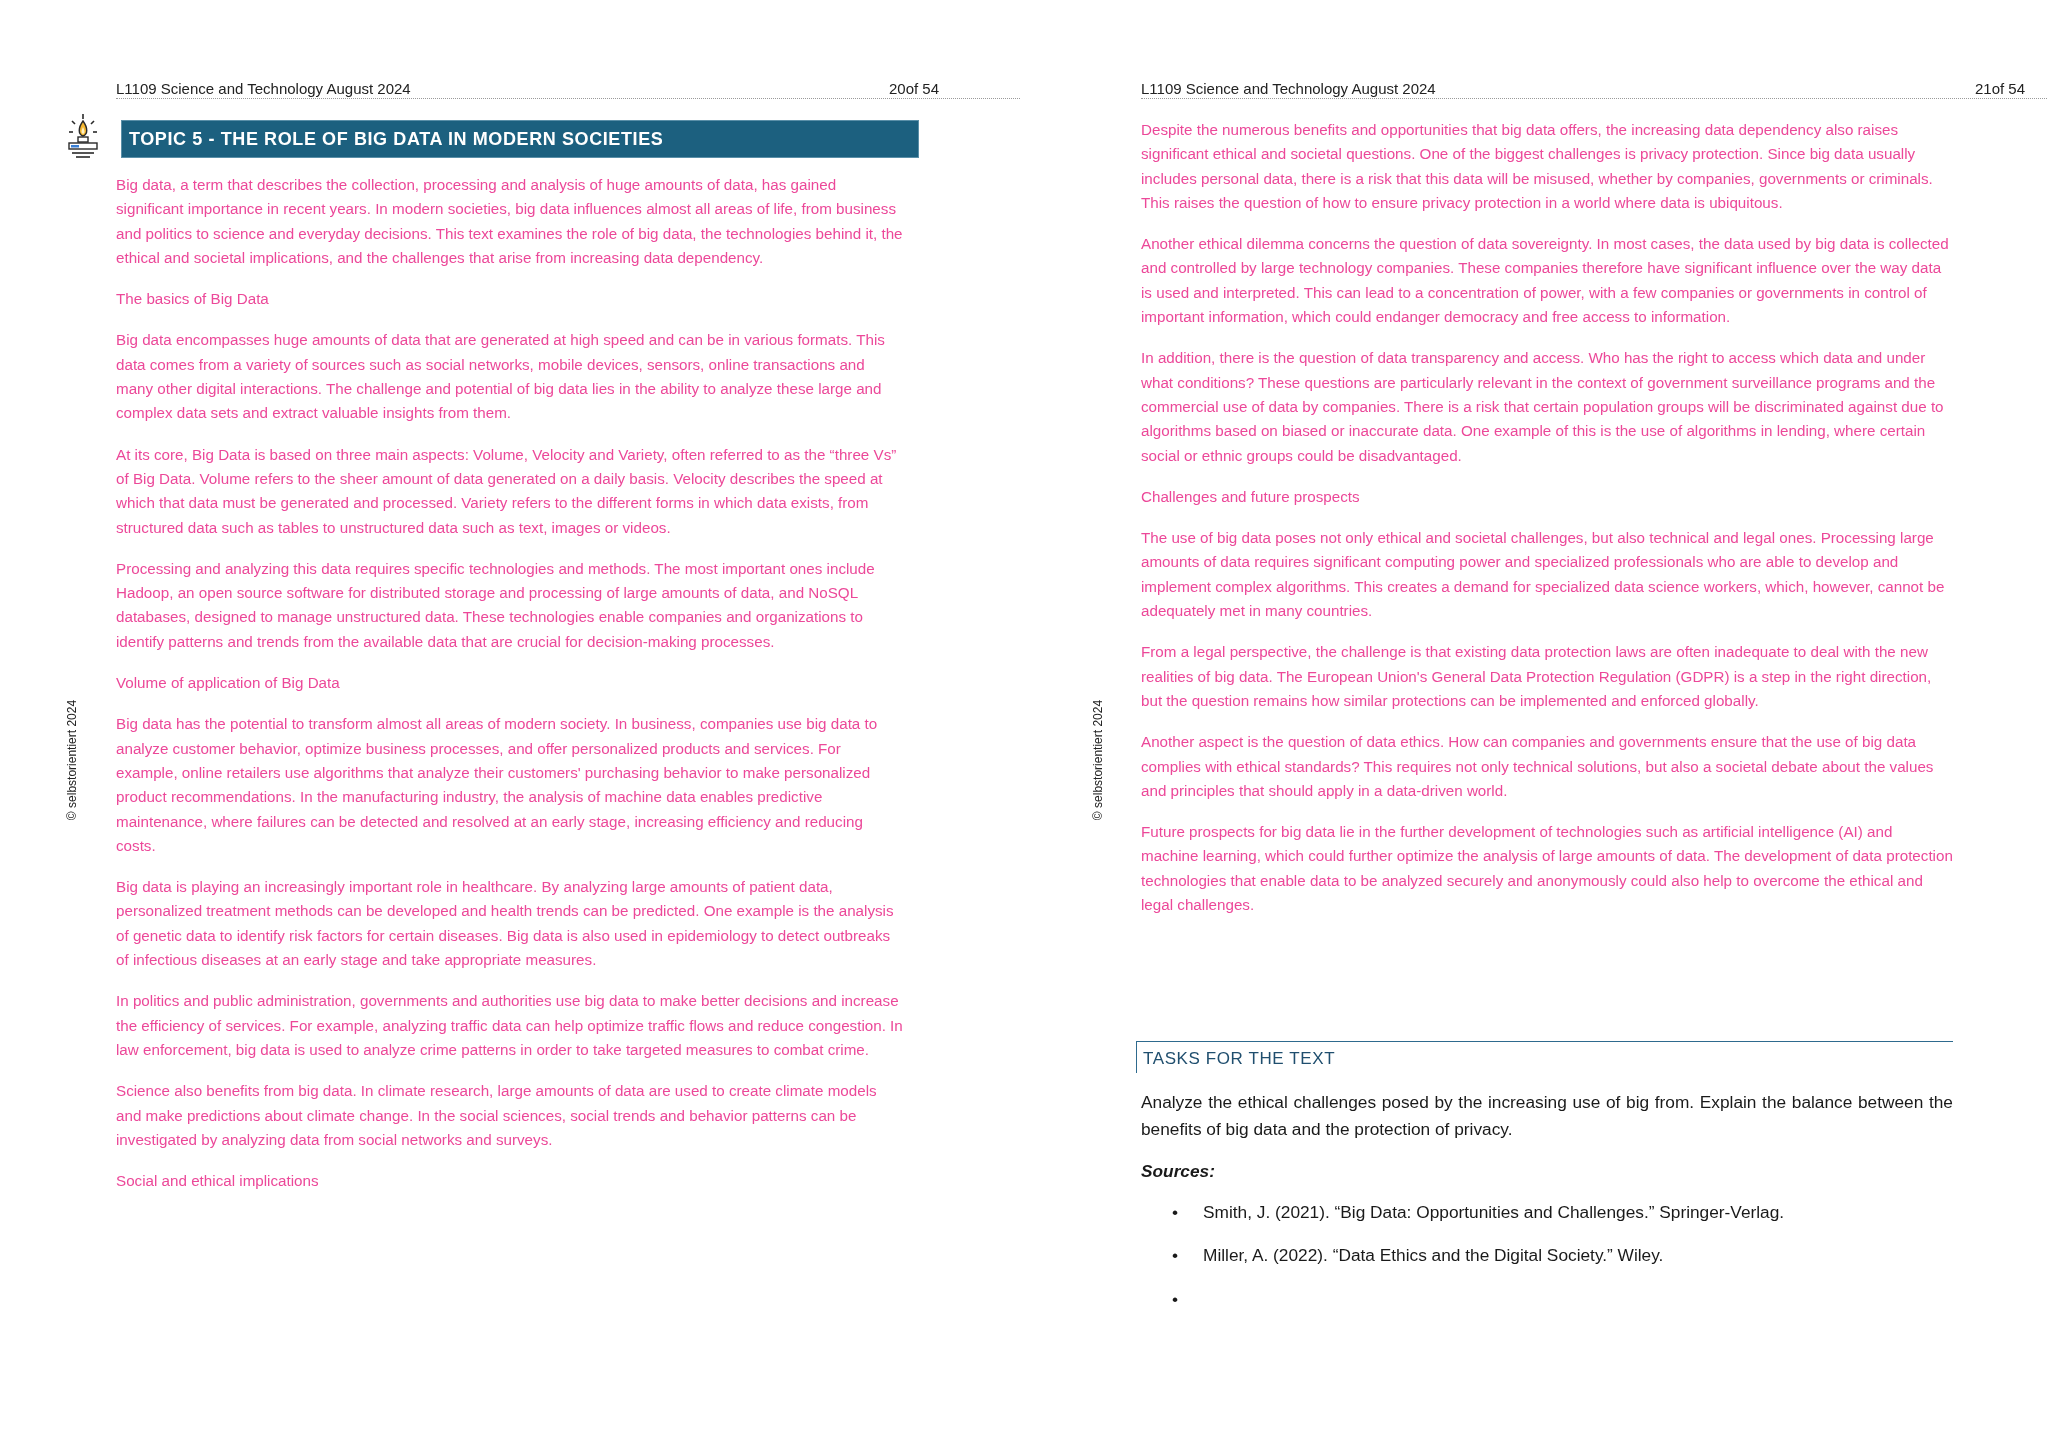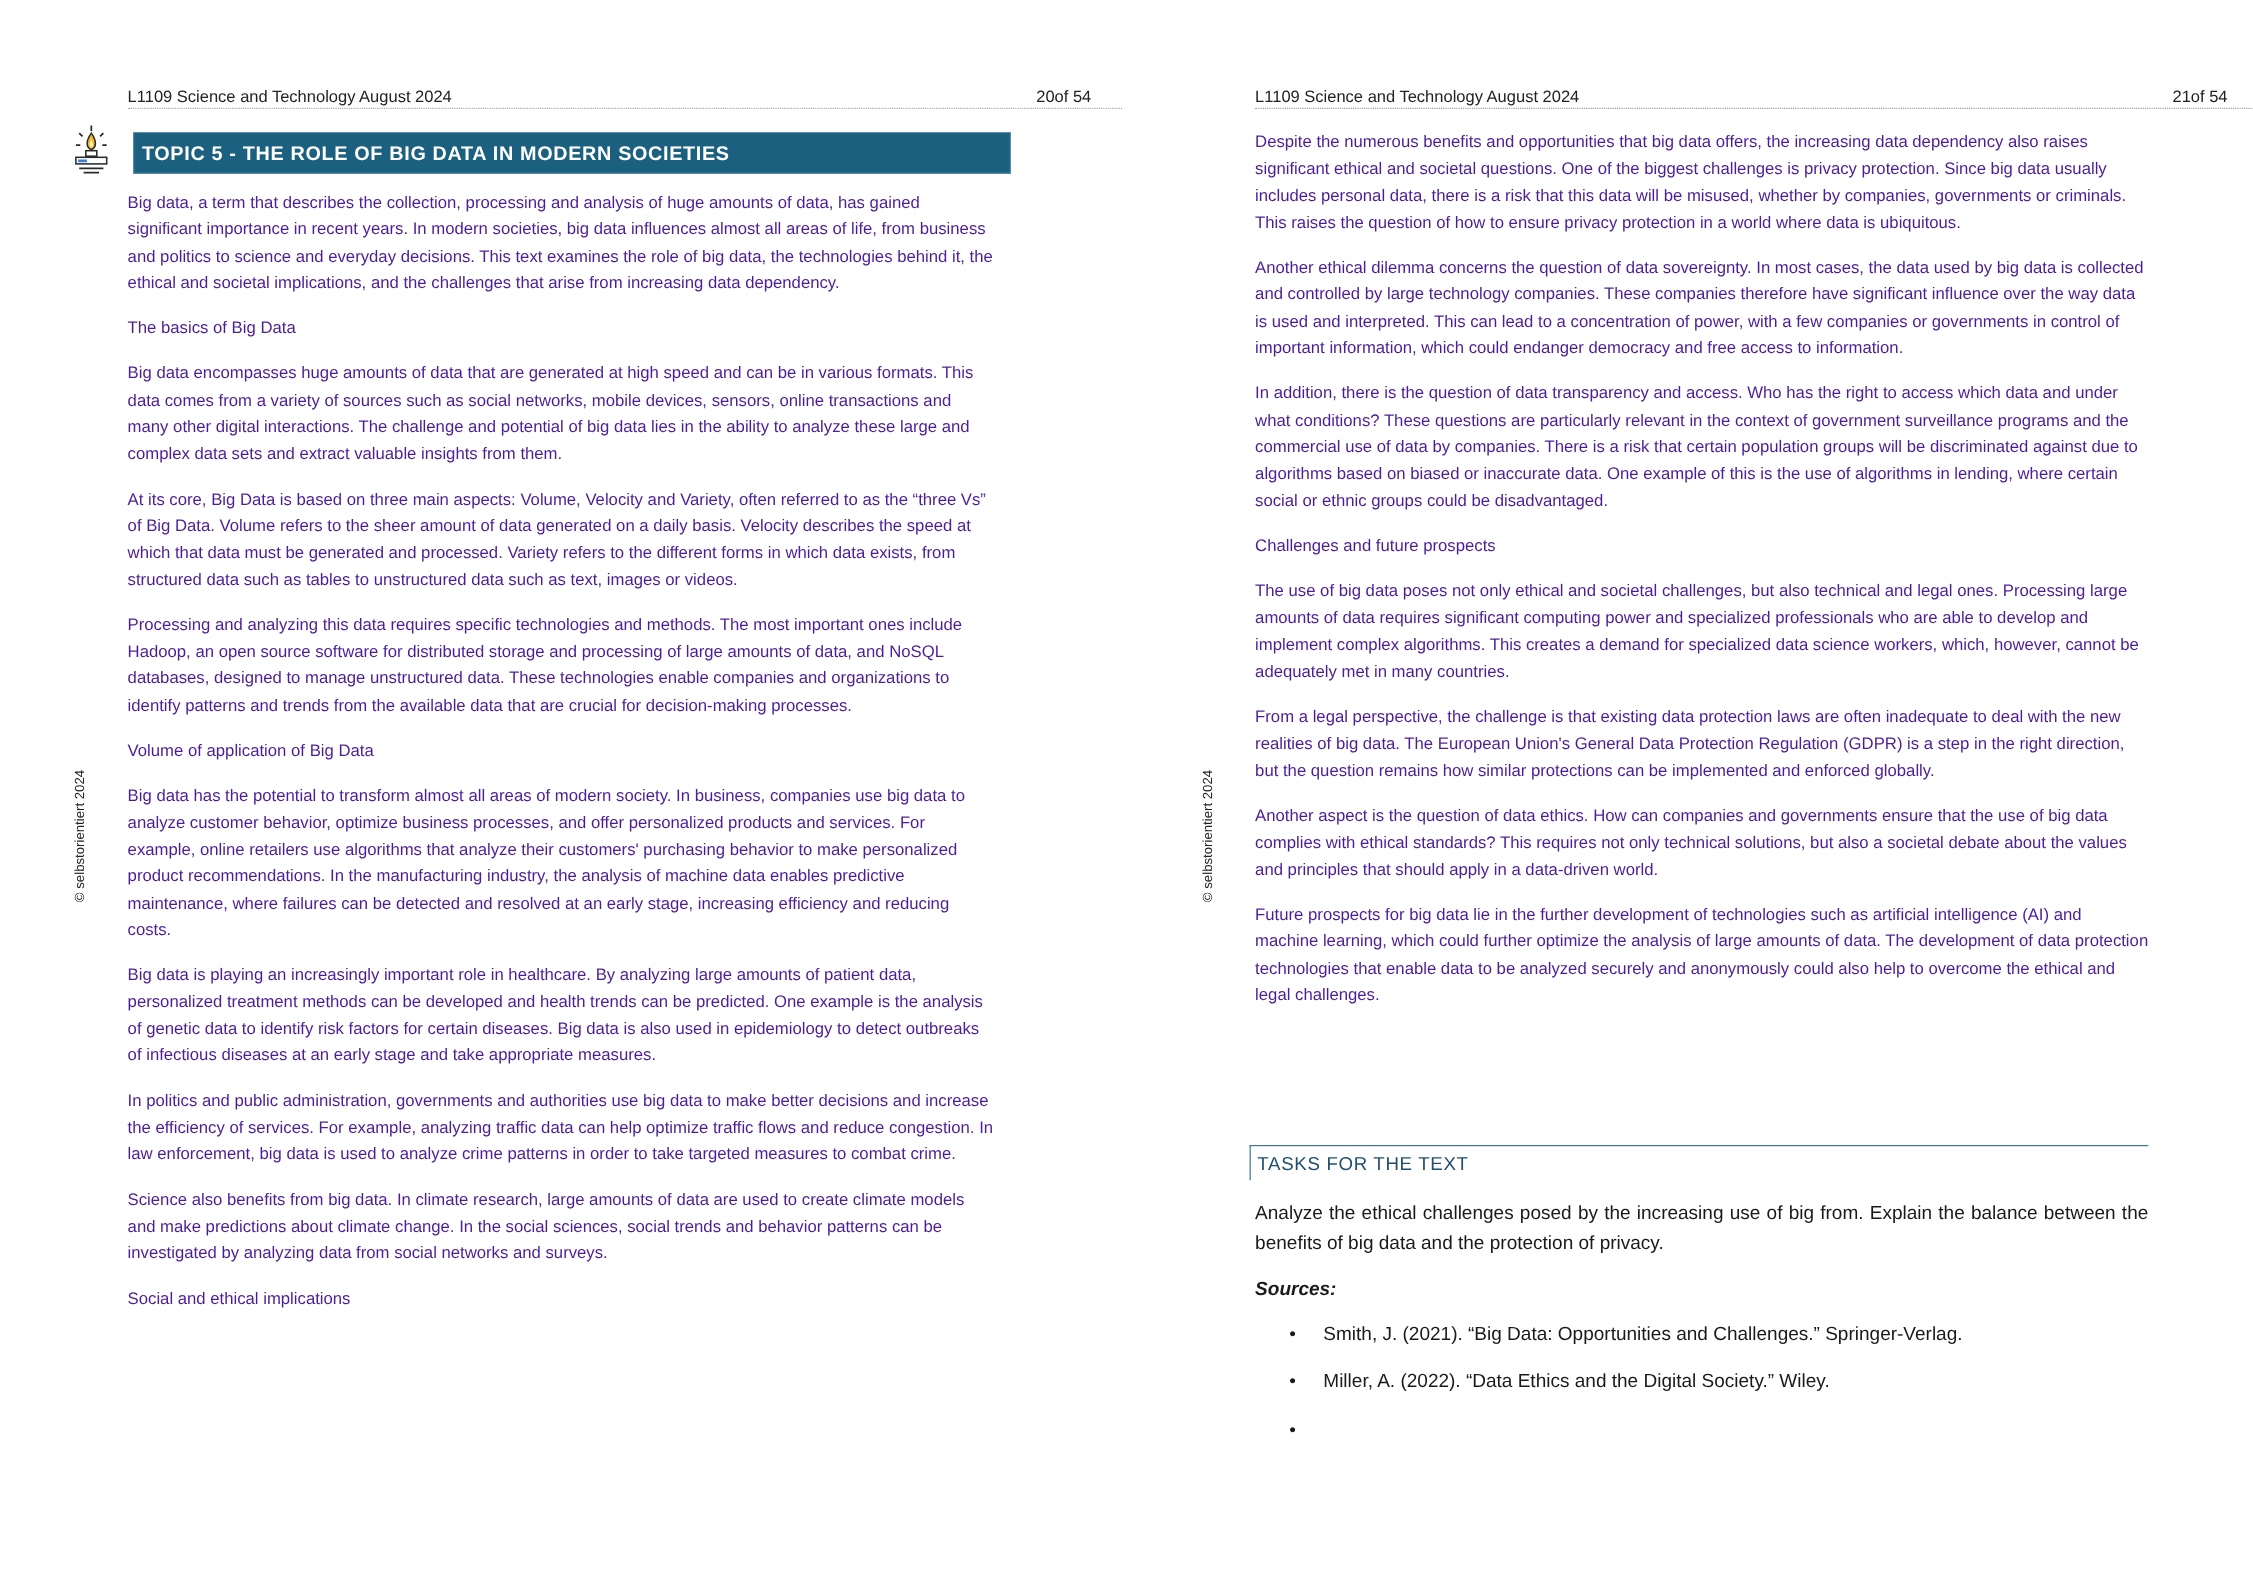--- a/index.html
+++ b/index.html
@@ -29,21 +29,21 @@
       height: 18px;
       border-bottom: 1px dotted #9a9a9a;
       font-size: 15px;
       color: #222;
       font-family: "Liberation Sans", sans-serif;
     }
     .page-left .running-header { left: 116px; width: 904px; }
     .page-right .running-header { left: 117px; width: 912px; }
     .running-header .hdr-title { position: absolute; left: 0; top: 0; }
     .running-header .hdr-page { position: absolute; top: 0; }
-    .page-left .running-header .hdr-page { left: 826px; }
+    .page-left .running-header .hdr-page { left: 773px; }
     .page-right .running-header .hdr-page { left: 834px; }
 
     .copyright {
       position: absolute;
       top: 760px;
       transform: translate(-50%, -50%) rotate(-90deg);
       white-space: nowrap;
       font-size: 12px;
       color: #222;
     }
@@ -72,21 +72,21 @@
       letter-spacing: 0.6px;
       line-height: 36px;
       padding-left: 7px;
       margin-left: 12px;
     }
 
     .content {
       position: absolute;
       font-size: 15.2px;
       line-height: 24.3px;
-      color: #4c1d95;
+      color: #ec4899;
     }
     .page-left .content { left: 116px; top: 173px; width: 790px; }
     .page-right .content { left: 117px; top: 118px; width: 812px; }
 
     .content p {
       margin: 0 0 17px 0;
     }
     .content h3 {
       margin: 0 0 17px 0;
       font-size: 15.2px;

